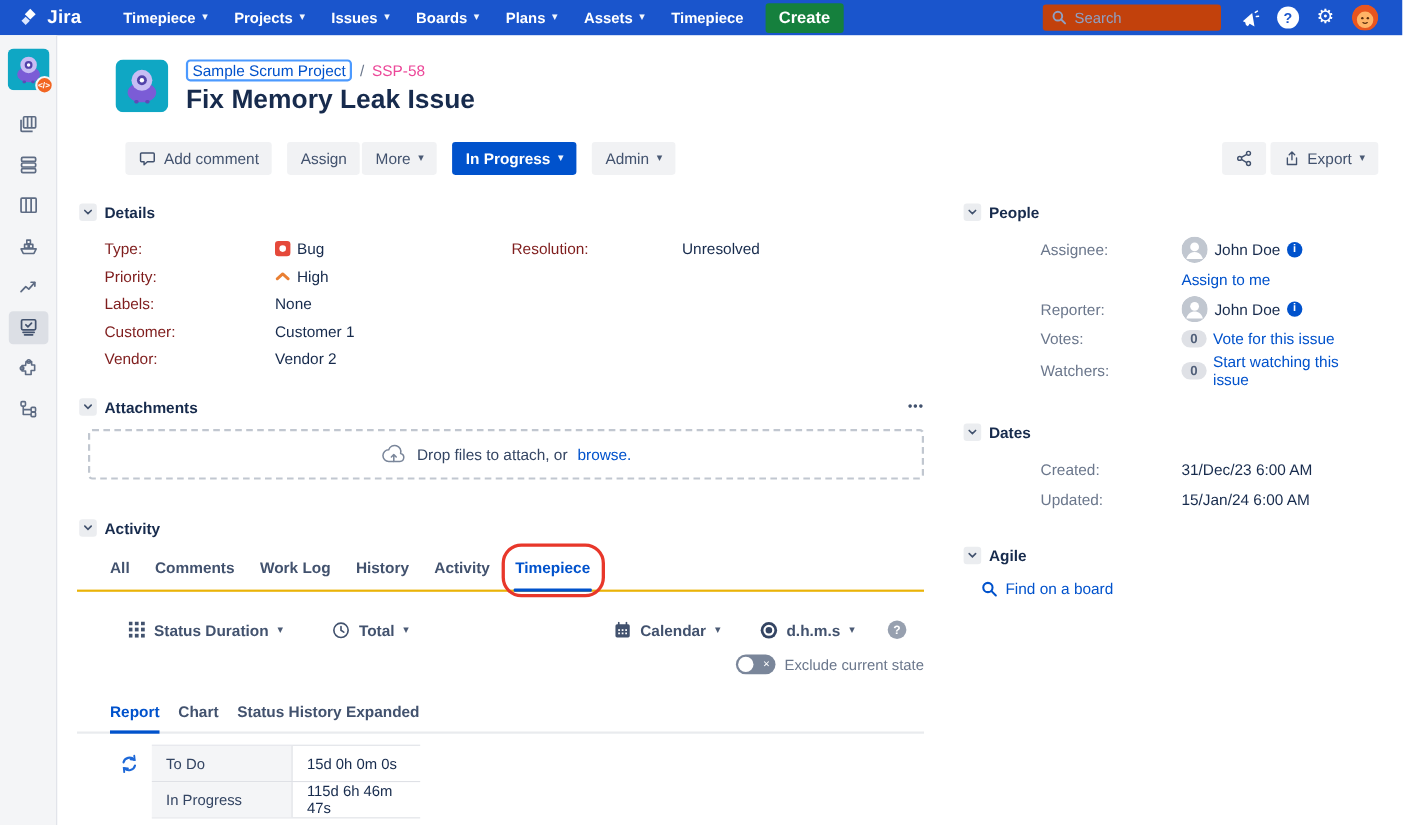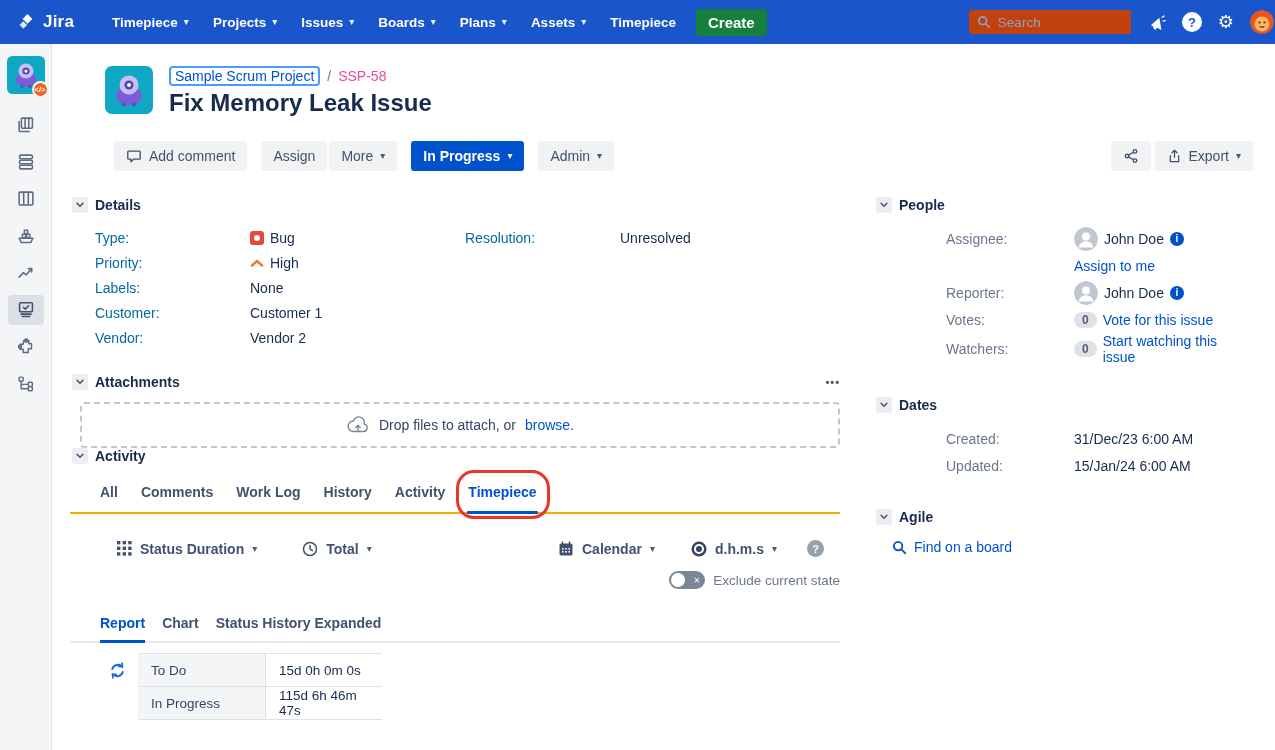--- a/index.html
+++ b/index.html
@@ -1,20 +1,20 @@
 <!DOCTYPE html>
 <html><head>
 <meta charset="utf-8">
 <style>
   * { box-sizing:border-box; margin:0; padding:0; }
   html,body { width:1275px; height:750px; overflow:hidden; }
   body { font-family:"Liberation Sans","DejaVu Sans",sans-serif; background:#fff; color:#172b4d; font-size:14px; }
 
   
-  .navbar { height:44px; background:#1a55cc; display:flex; align-items:center; padding:0 1px 0 10px; color:#fff; }
+  .navbar { height:32px; background:#1a55cc; display:flex; align-items:center; padding:0 22px 0 10px; color:#fff; }
   .nav-logo { display:flex; align-items:center; gap:6px; padding:0 26px 0 8px; cursor:pointer; }
   .nav-logo .logo-text { font-size:17px; font-weight:700; letter-spacing:.2px; }
   .nav-item { display:flex; align-items:center; gap:6px; padding:0 12px; height:32px; font-weight:600; font-size:13.5px; cursor:pointer; white-space:nowrap; }
   .chev { font-size:10px; line-height:1; opacity:.95; }
   .btn-create { background:#15803d; color:#fff; font-weight:700; font-size:15px; border:none; border-radius:3px; padding:5px 12px; margin-left:8px; cursor:pointer; }
   .nav-right { margin-left:auto; display:flex; align-items:center; gap:16px; }
   .nav-search { display:flex; align-items:center; gap:7px; background:#c2410c; border-radius:3px; height:24px; width:162px; padding:0 8px; }
   .nav-search input { background:transparent; border:none; outline:none; color:#cdd9f0; font-size:13.5px; width:110px; }
   .nav-search input::placeholder { color:#8fa0c4; }
   .nav-ic { display:flex; align-items:center; justify-content:center; cursor:pointer; }
@@ -55,21 +55,21 @@
   .columns { display:flex; margin-top:26px; gap:34px; }
   .col-left { width:770px; flex:none; }
   .col-right { flex:1; min-width:0; }
 
   .section-header { display:flex; align-items:center; gap:7px; padding-left:2px; cursor:pointer; }
   .sec-chev { width:16px; height:16px; border-radius:3px; background:#ebedf0; display:flex; align-items:center; justify-content:center; flex:none; }
   .section-title { font-weight:700; font-size:14px; color:#172b4d; }
   .sec-dots { margin-left:auto; color:#42526e; font-weight:700; letter-spacing:1px; font-size:11px; cursor:pointer; }
 
   .field-row { display:flex; align-items:center; height:25px; }
-  .f-label { color:#0369a1; flex:none; }
+  .f-label { color:#7f1d1d; flex:none; }
   .f-value { color:#172b4d; display:flex; align-items:center; gap:6px; }
 
   
   .details-body { display:flex; margin-top:12px; }
   .fields-a { width:395px; flex:none; padding-left:25px; }
   .fields-a .f-label { width:155px; }
   .fields-b { flex:1; }
   .fields-b .f-label { width:155px; }
   .type-ic { width:14px; height:14px; border-radius:3px; background:#e5493a; display:flex; align-items:center; justify-content:center; }
   .type-ic i { width:6px; height:6px; border-radius:50%; background:#fff; }
@@ -87,21 +87,21 @@
   
   .attachments { margin-top:24px; }
   .dropzone { margin:12px 0 0 10px; border:2px dashed #c1c7d0; border-radius:4px; height:46px; display:flex; align-items:center; justify-content:center; gap:9px; color:#344563; cursor:pointer; }
 
   
   .dates { margin-top:32px; }
   .agile { margin-top:30px; }
   .agile-link { display:flex; align-items:center; gap:7px; margin:14px 0 0 18px; }
 
   
-  .activity { }
+  .activity { margin-top:36px; }
   .tabs { display:flex; gap:23px; margin-top:20px; padding-left:30px; border-bottom:2px solid #eab308; }
   .tab { position:relative; font-weight:700; color:#42526e; padding-bottom:12px; cursor:pointer; white-space:nowrap; }
   .tab.active { color:#0052cc; }
   .tab.active::after { content:""; position:absolute; left:-1px; right:-1px; bottom:-2px; height:3px; background:#0052cc; border-radius:1px; }
   .tab.annotated::before { content:""; position:absolute; left:-12px; right:-13px; top:-14px; bottom:-7px; border:3px solid #e8372a; border-radius:18px; pointer-events:none; }
 
   .tp-controls { display:flex; align-items:center; margin-top:26px; padding-left:47px; }
   .tp-ctl { display:flex; align-items:center; gap:8px; font-weight:700; color:#42526e; cursor:pointer; white-space:nowrap; }
   .tp-ctl .chev { font-size:10px; }
   .gap45 { margin-left:45px; }

